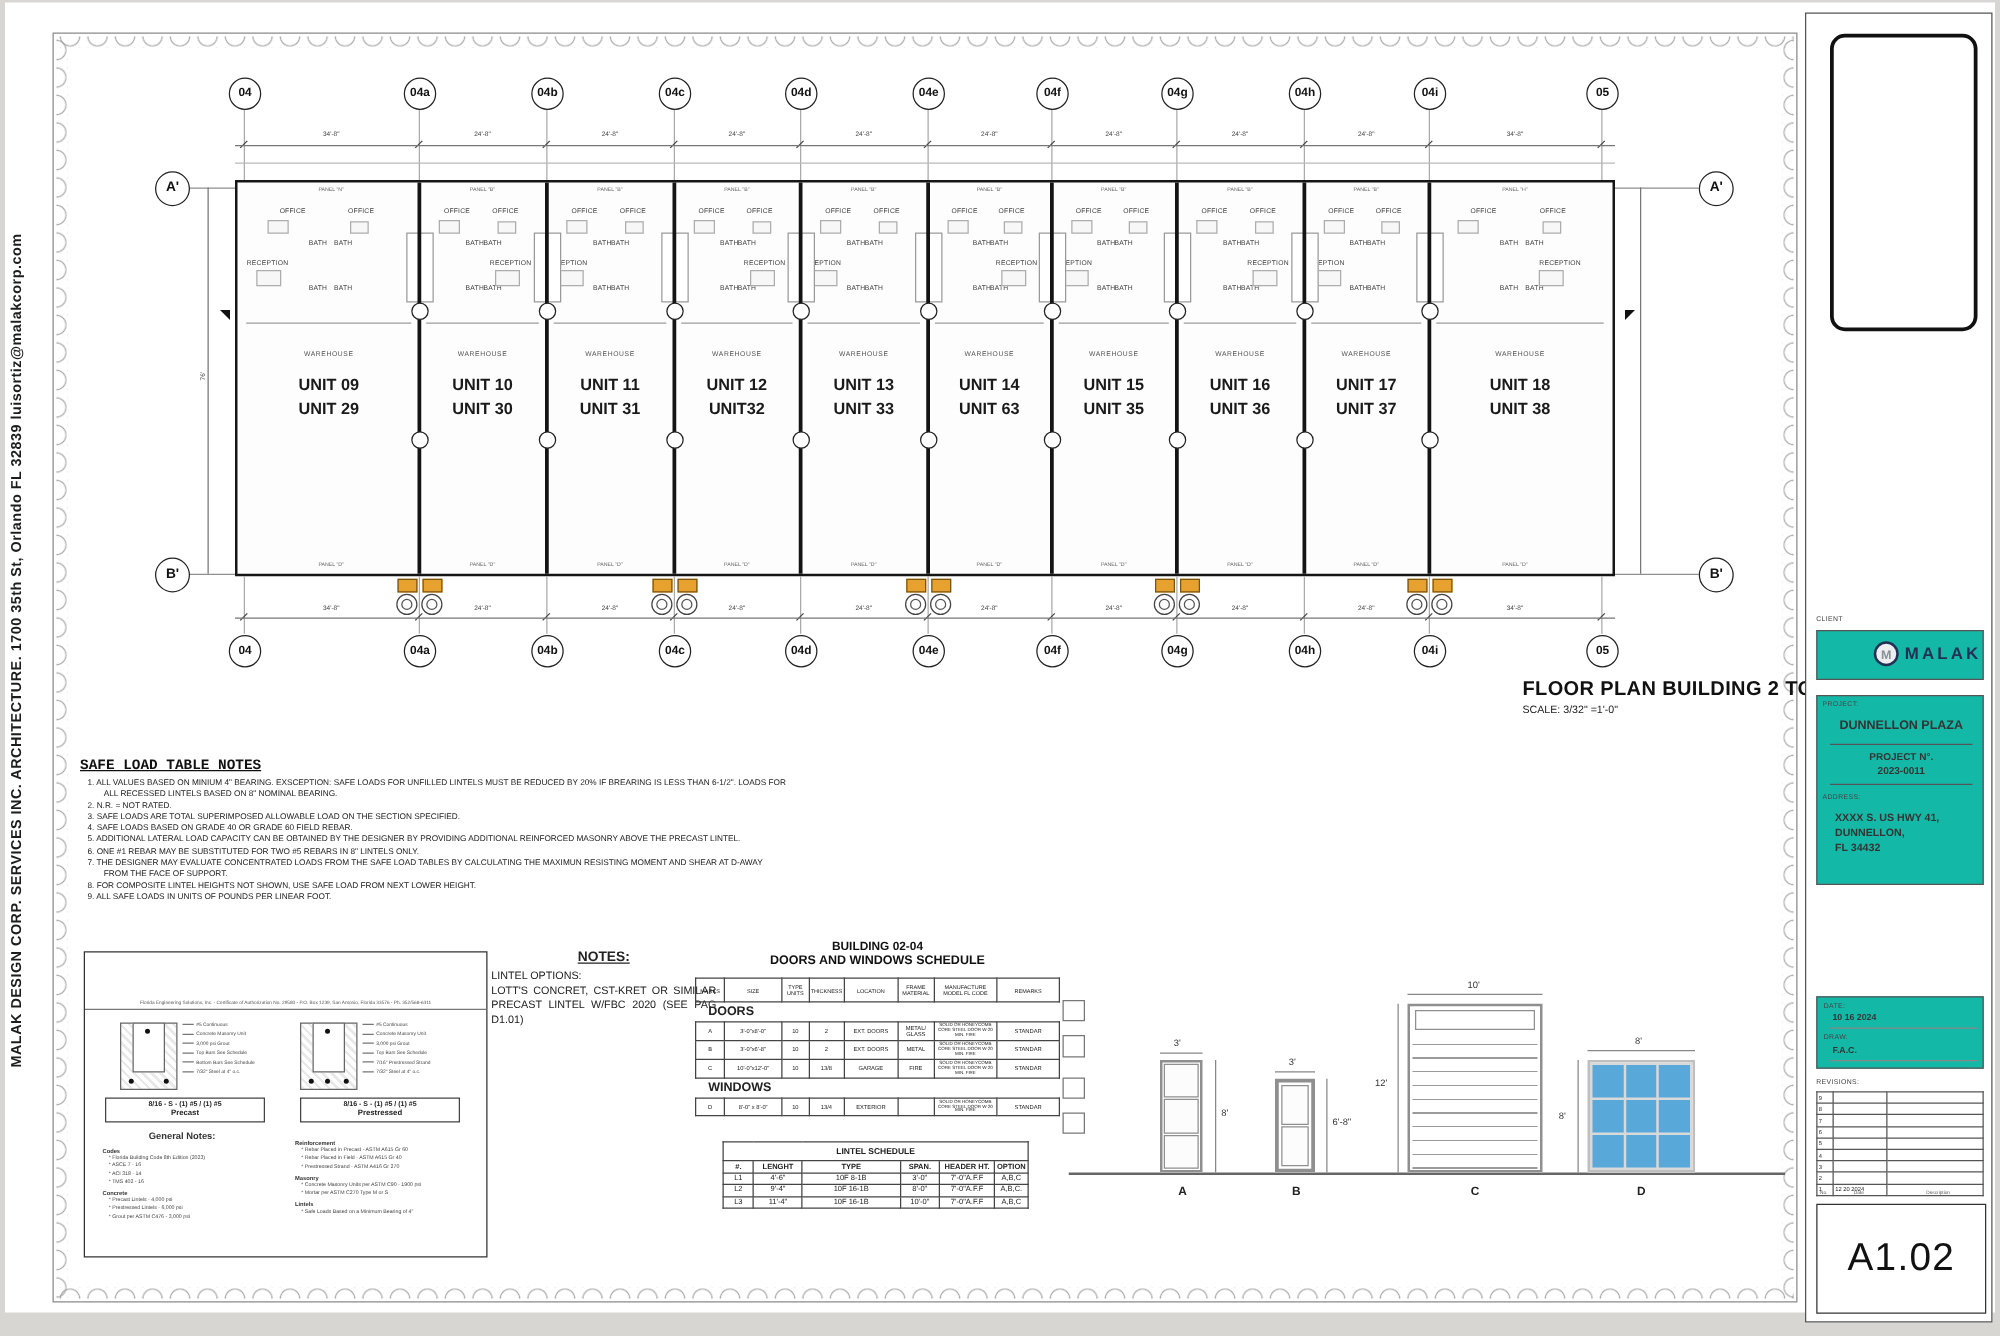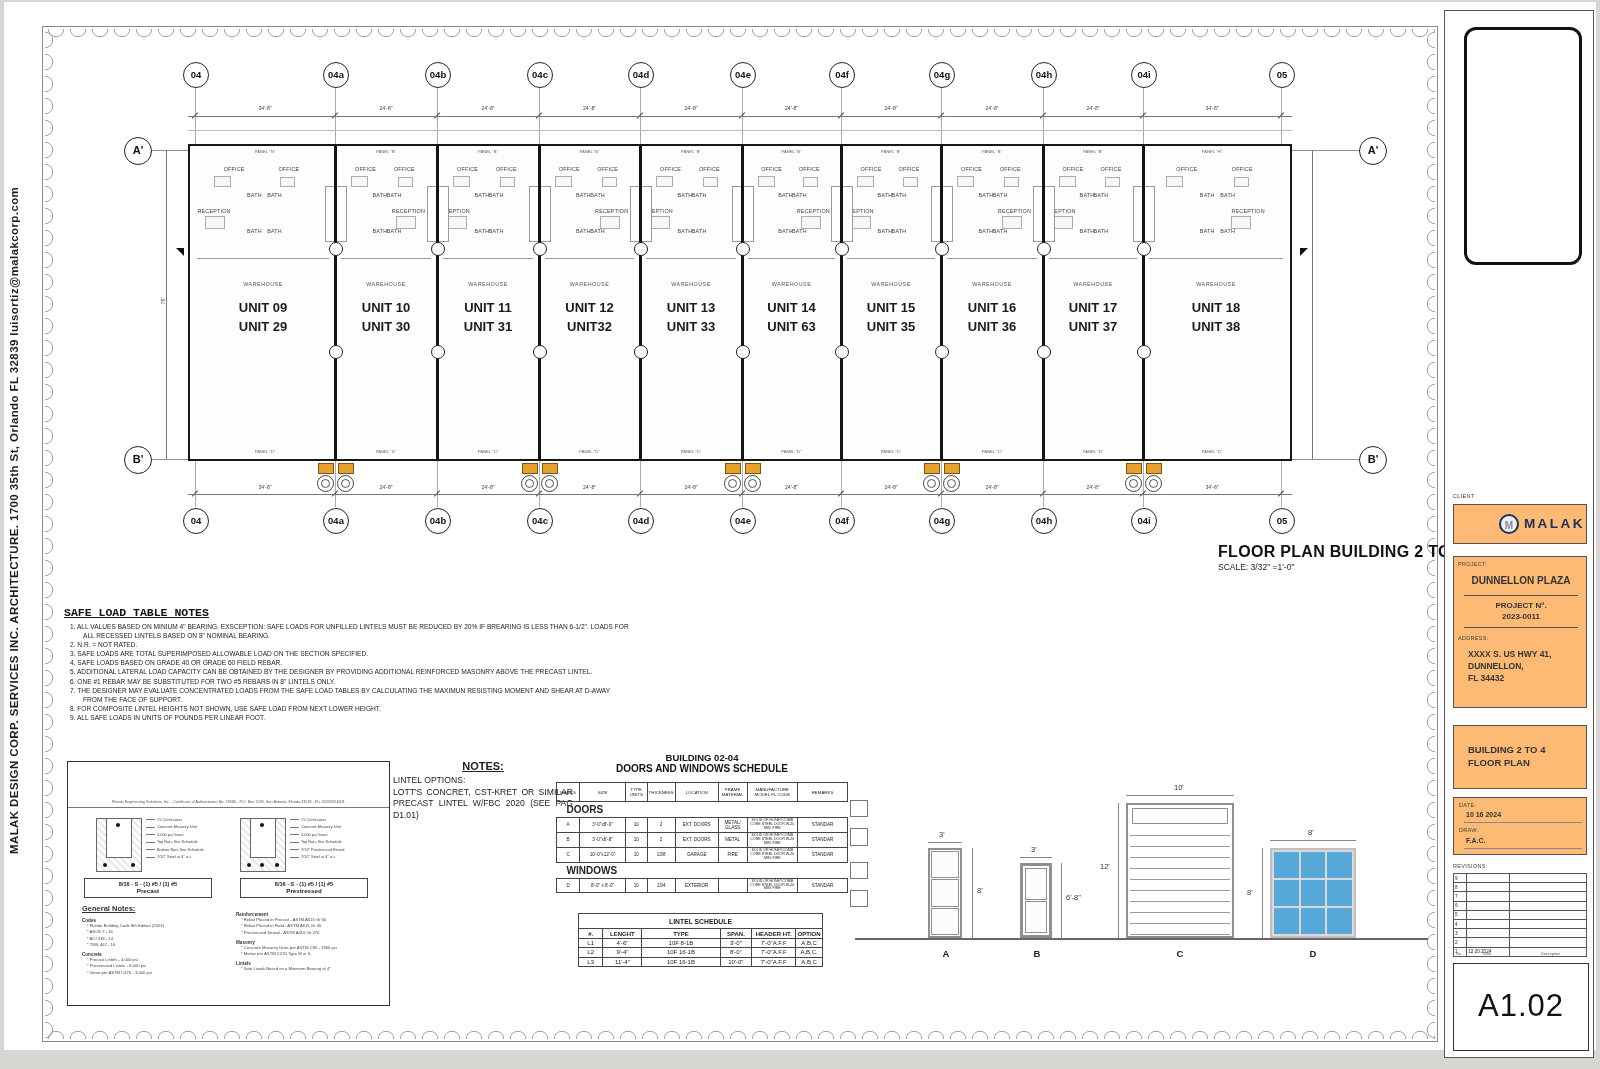--- a/index.html
+++ b/index.html
@@ -55,21 +55,21 @@
   .lotts-sk .b{position:absolute;left:0;top:18px;width:100%;height:18px;text-align:center;line-height:17px;font-size:8px;font-weight:700;}
   .lotts-cert{position:absolute;left:0;top:36px;width:100%;height:9px;border-bottom:.6px solid #777;font-size:3.8px;color:#555;text-align:center;line-height:9px;}
   .diag{position:absolute;width:44px;height:52px;background:repeating-linear-gradient(45deg,#e9e9e9 0 2px,#fff 2px 5px);border:1px solid #666;}
   .diag .inner{position:absolute;left:9px;top:-1px;width:24px;height:38px;background:#fff;border:1px solid #666;}
   .dot{position:absolute;width:4px;height:4px;background:#111;border-radius:50%;}
   .callout{font-size:3.9px;color:#444;line-height:1.9;white-space:nowrap;}
   .callout i{display:inline-block;width:9px;height:1px;background:#777;vertical-align:middle;margin-right:2px;}
   .capbox{position:absolute;width:128px;height:20px;border:1px solid #444;text-align:center;box-sizing:border-box;}
   .capbox .c1{font-size:5.6px;font-weight:600;margin-top:2px;}
   .capbox .c2{font-size:6.2px;font-weight:700;}
-  .gn-title{position:absolute;font-size:7.5px;font-weight:700;text-decoration:underline;color:#333;}
+  .gn-title{position:absolute;font-size:7.5px;font-weight:700;color:#333;margin-left:37px;}
   .gn-group{margin-bottom:4px;}
   .gn-group .gt{font-size:4.6px;font-weight:700;color:#333;}
   .gn-group div.gi{font-size:4.2px;color:#444;line-height:1.5;padding-left:5px;}
   
   .nb{position:absolute;left:393px;top:760px;width:180px;}
   .nb .nt{text-align:center;font-size:11px;font-weight:700;text-decoration:underline;margin-bottom:3px;}
   .nb .nb-body{font-size:8.6px;line-height:1.35;white-space:pre-line;text-align:justify;color:#222;}
   
   table{border-collapse:collapse;}
   .sched{position:absolute;left:556px;top:782px;width:292px;}
@@ -91,21 +91,21 @@
   .garage-body{position:absolute;left:2px;right:2px;top:20px;bottom:0;background:repeating-linear-gradient(180deg,#fff 0 10px,#9a9a9a 10px 11px);}
   .garage-win{position:absolute;left:4px;right:4px;top:3px;height:14px;border:1.5px solid #8f8f8f;background:#fff;}
   .store-grid{position:absolute;inset:0;display:grid;grid-template-columns:repeat(3,1fr);grid-template-rows:repeat(3,1fr);gap:2px;background:#d9d9d9;padding:2px;}
   .store-grid div{background:#58a8da;}
   .ground{position:absolute;height:2px;background:#666;}
   .sq{position:absolute;border:1px solid #777;background:#fff;}
   
   .tb{position:absolute;left:1444px;top:10px;width:150px;height:1048px;border:1.2px solid #555;background:#fff;box-sizing:border-box;}
   .tb-round{position:absolute;left:19px;top:16px;width:112px;height:232px;border:3px solid #111;border-radius:12px;}
   .tb-lbl{position:absolute;font-size:5.5px;color:#444;letter-spacing:.3px;}
-  .tb-box{position:absolute;border:1.4px solid #555;box-sizing:border-box;background:#fdba74;padding-left:44px;}
+  .tb-box{position:absolute;border:1.4px solid #555;box-sizing:border-box;background:#14b8a6;padding-left:44px;}
   .logo-circle{display:inline-block;width:20px;height:20px;border:2.6px solid #233055;border-radius:50%;color:#8a9099;font-weight:700;font-size:10px;text-align:center;line-height:19px;vertical-align:middle;box-sizing:border-box;background:#eceef0;}
   .logo-word{display:inline-block;margin-left:5px;font-size:13.5px;font-weight:700;color:#233055;letter-spacing:2.5px;vertical-align:middle;}
   .hr{position:absolute;height:1px;background:#555;}
   .rev-table{position:absolute;width:134px;}
   .rev-table td{border:.6px solid #555;font-size:4.6px;height:8.2px;padding:0 1px;color:#222;}
   .rev-foot{position:absolute;font-size:3.8px;color:#555;}
   .sheetno{position:absolute;left:8px;top:952px;width:134px;height:86px;border:1.6px solid #333;text-align:center;line-height:84px;font-size:31px;color:#111;letter-spacing:1px;}
 </style>
 </head>
 <body>
@@ -720,24 +720,20 @@
       <div class="t" style="left:0;top:18px;width:134px;text-align:center;font-size:10px;font-weight:700;">DUNNELLON PLAZA</div>
       <div class="hr" style="left:10px;top:38px;width:114px;"></div>
       <div class="t" style="left:0;top:44px;width:134px;text-align:center;font-size:8px;font-weight:600;">PROJECT N°.</div>
       <div class="t" style="left:0;top:55px;width:134px;text-align:center;font-size:8px;font-weight:600;">2023-0011</div>
       <div class="hr" style="left:10px;top:70px;width:114px;"></div>
       <div class="tb-lbl" style="left:4px;top:78px;">ADDRESS:</div>
       <div class="t" style="left:14px;top:92px;font-size:8.5px;font-weight:600;">XXXX S. US HWY 41,</div>
       <div class="t" style="left:14px;top:104px;font-size:8.5px;font-weight:600;">DUNNELLON,</div>
       <div class="t" style="left:14px;top:116px;font-size:8.5px;font-weight:600;">FL 34432</div>
     </div>
-    <div class="tb-box" style="left:8px;top:714px;width:134px;height:64px;">
-      <div class="t" style="left:14px;top:18px;font-size:9.5px;font-weight:700;">BUILDING 2 TO 4</div>
-      <div class="t" style="left:14px;top:31px;font-size:9.5px;font-weight:700;">FLOOR PLAN</div>
-    </div>
     <div class="tb-box" style="left:8px;top:786px;width:134px;height:58px;">
       <div class="tb-lbl" style="left:5px;top:4px;">DATE:</div>
       <div class="t" style="left:12px;top:13px;font-size:7px;font-weight:600;">10 16 2024</div>
       <div class="hr" style="left:10px;top:24px;width:118px;background:#888;"></div>
       <div class="tb-lbl" style="left:5px;top:29px;">DRAW:</div>
       <div class="t" style="left:12px;top:39px;font-size:7px;font-weight:600;">F.A.C.</div>
       <div class="hr" style="left:10px;top:50px;width:118px;background:#888;"></div>
     </div>
     <div class="tb-lbl" style="left:8px;top:852px;">REVISIONS:</div>
     <table class="rev-table" style="left:8px;top:862px;">

